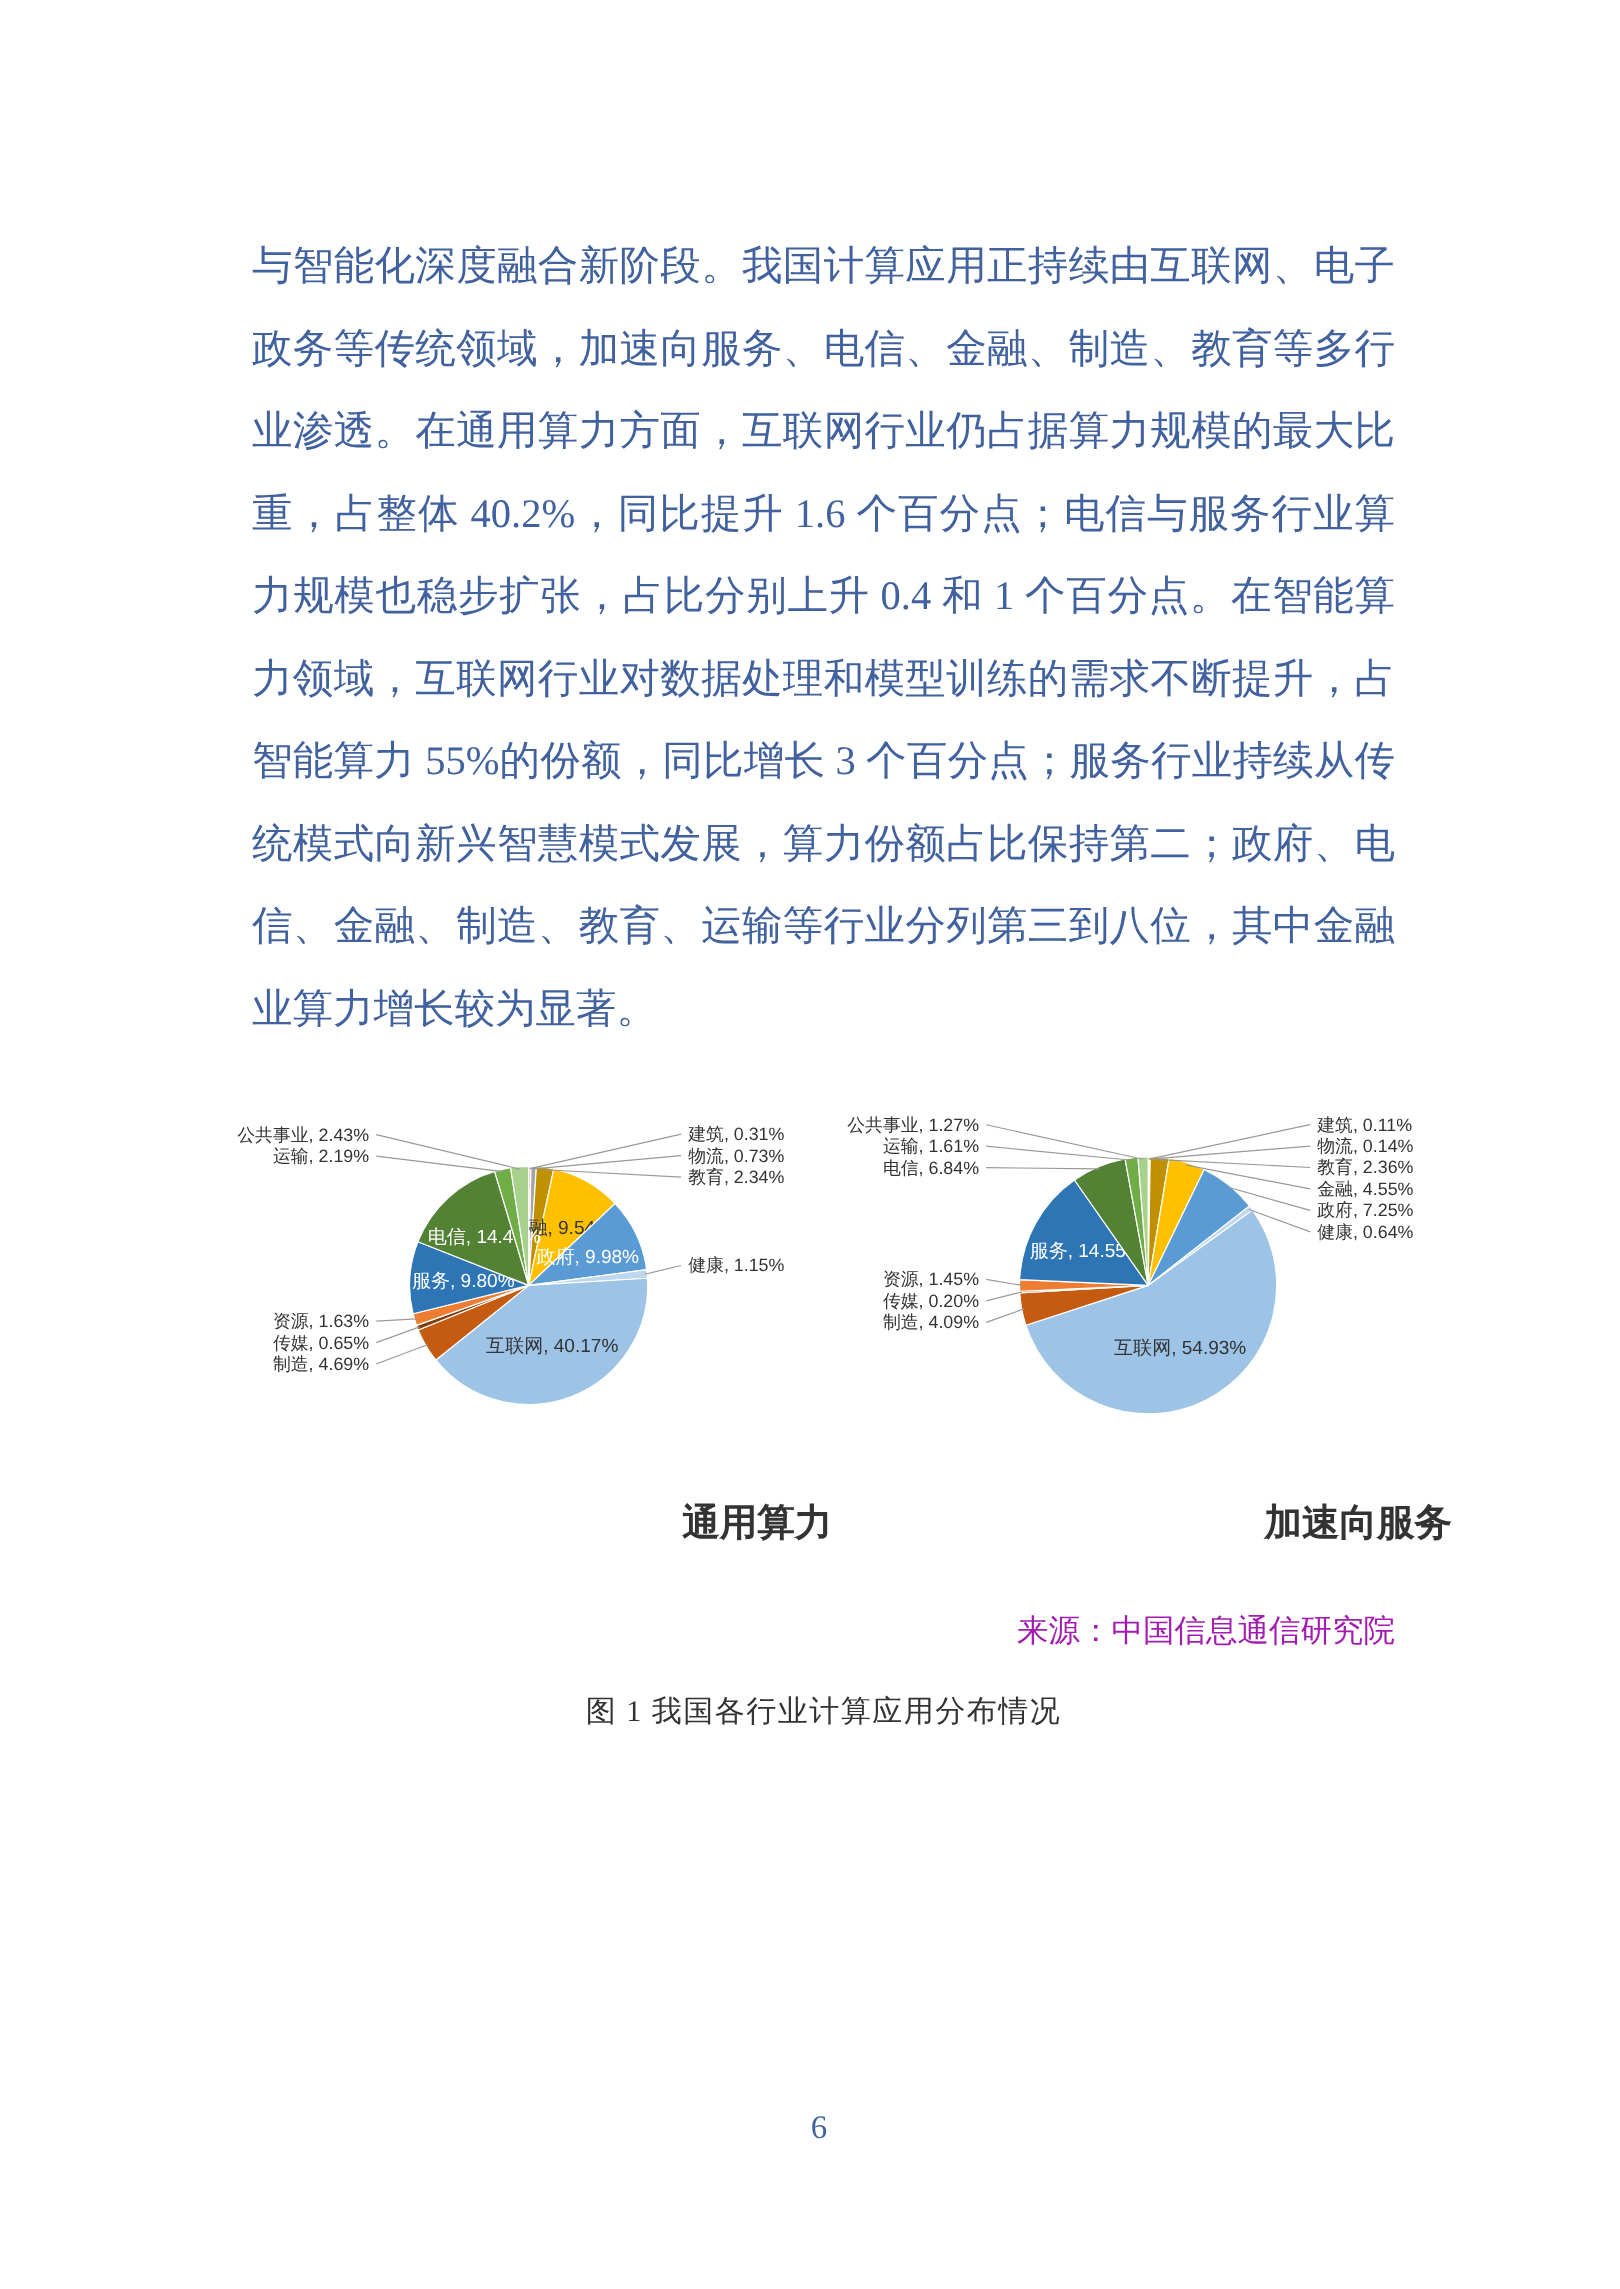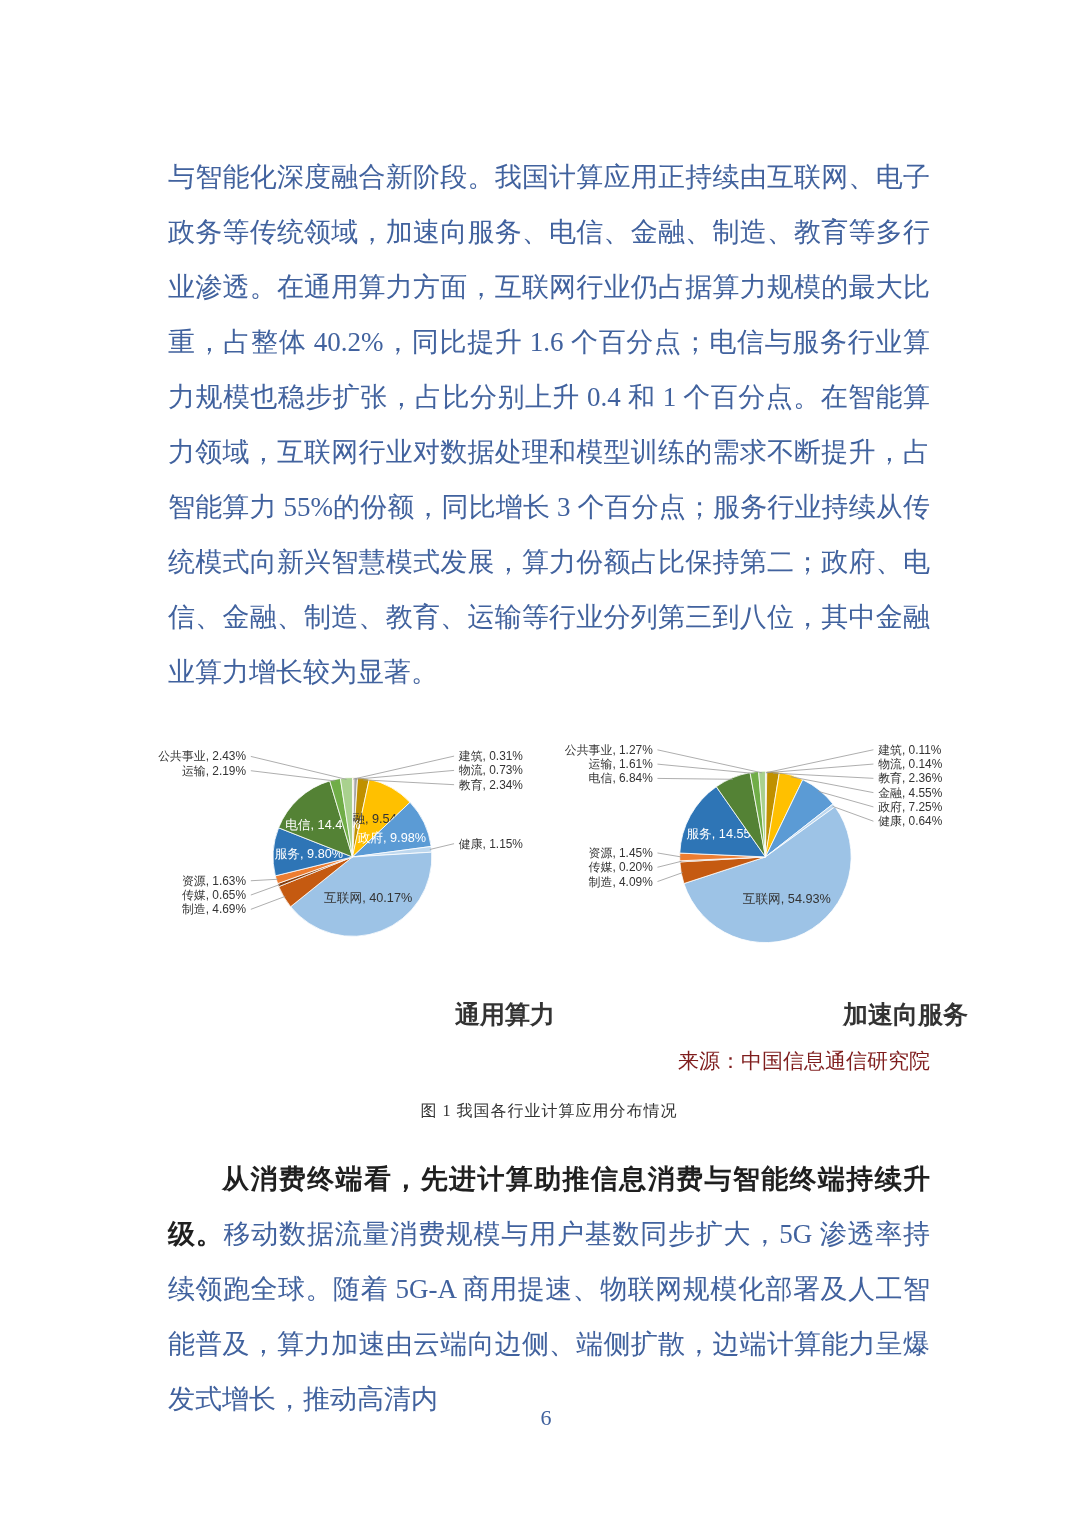--- a/index.html
+++ b/index.html
@@ -8,22 +8,22 @@
   .content{position:absolute;left:168px;top:150px;width:762px;}
   .body-text{font-size:27px;line-height:55px;color:#41629e;text-align:justify;margin:0;}
   .p2{margin-top:30px;text-indent:54px;}
   .lead{font-weight:bold;color:#1f1f1f;}
   .figure-block{margin-top:18px;}
   .charts-row{display:flex;justify-content:space-between;margin:0 -38px 0 -18px;}
   .chart-cell{width:49.5%;}
   .chart-cell svg{width:100%;height:auto;overflow:visible;display:block;}
   .chart-title{text-align:right;font-family:"Liberation Sans","DejaVu Sans",sans-serif;
                font-weight:bold;font-size:25px;color:#333333;margin-top:2px;}
-  .source-line{text-align:right;font-size:21px;color:#7f1d1d;margin-top:16px;}
-  .caption{text-align:center;font-size:16px;color:#333333;margin-top:26px;letter-spacing:1px;}
+  .source-line{text-align:right;font-size:21px;color:#a21caf;margin-top:42px;}
+  .caption{text-align:center;font-size:20px;color:#333333;margin-top:26px;letter-spacing:1px;}
   .page-number{position:absolute;left:0;right:0;bottom:95px;text-align:center;font-size:22px;color:#41629e;}
   .pie-lab-in{font-family:"Liberation Sans","DejaVu Sans",sans-serif;font-size:16px;}
   .pie-lab-out{font-family:"Liberation Sans","DejaVu Sans",sans-serif;font-size:15px;fill:#333333;}
 </style>
 </head>
 <body>
 
 <div class="page">
   <div class="content">
 
@@ -116,17 +116,16 @@
               <polyline points="339.7,111.3 391,130.0" fill="none" stroke="#999999" stroke-width="1"></polyline>
               <text x="397" y="135.0" text-anchor="start" class="pie-lab-out">健康, 0.64%</text>
             </svg>
           <div class="chart-title">加速向服务</div>
         </div>
       </div>
       <div class="source-line">来源：中国信息通信研究院</div>
       <div class="caption">图 1 我国各行业计算应用分布情况</div>
     </div>
 
-    <p class="body-text p2"><span class="lead">从消费终端看，先进计算助推信息消费与智能终端持续升级。</span><span>移动数据流量消费规模与用户基数同步扩大，5G 渗透率持续领跑全球。随着 5G-A 商用提速、物联网规模化部署及人工智能普及，算力加速由云端向边侧、端侧扩散，边端计算能力呈爆发式增长，推动高清内</span></p>
   </div>
 
   <div class="page-number">6</div>
 </div>
 
 </body></html>

